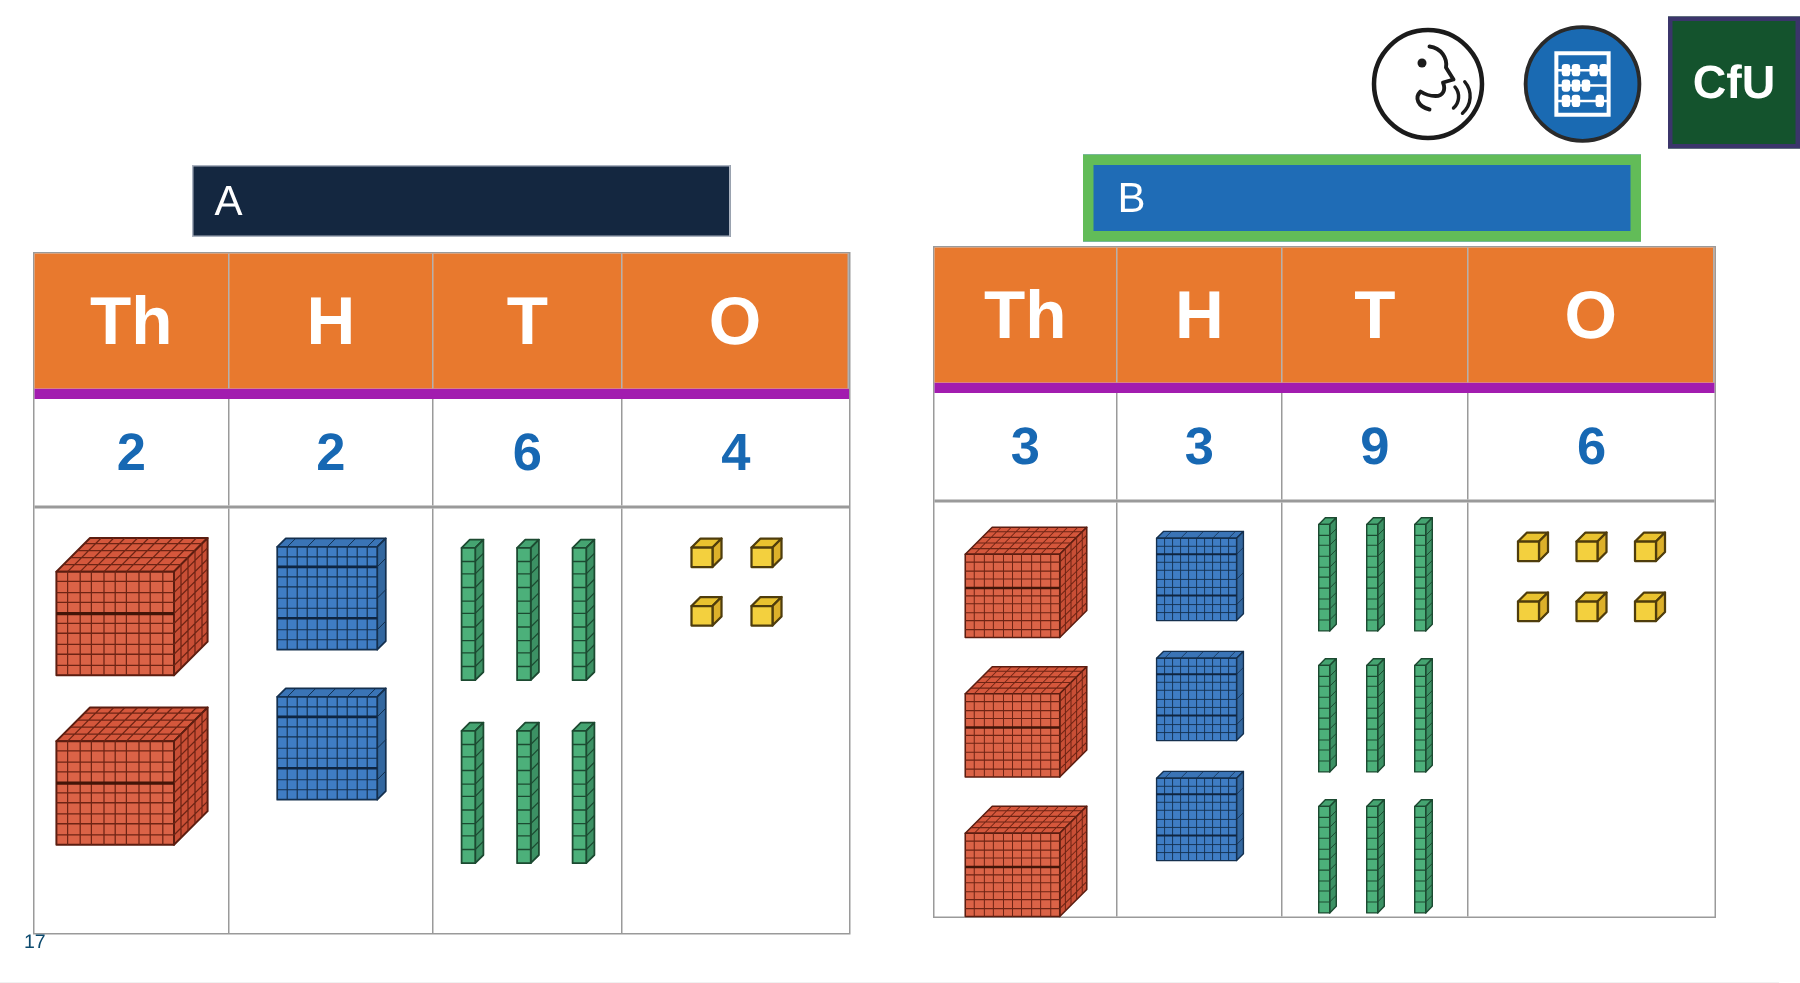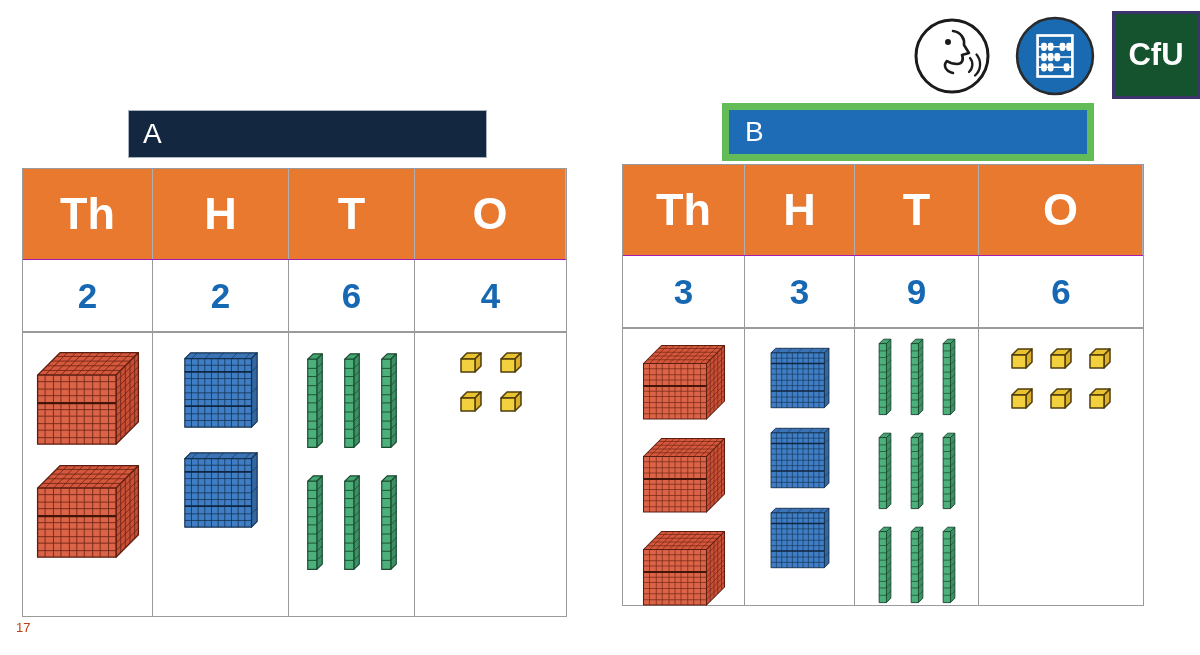--- a/index.html
+++ b/index.html
@@ -45,21 +45,21 @@
   #table-b { left:622px; top:164px; width:522px; }
   .row { display:grid; }
   #table-a .row { grid-template-columns:130px 136px 126px 151px; }
   #table-b .row { grid-template-columns:122px 110px 124px 164px; }
   .cell { border-right:1px solid #9a9a9a; display:flex; align-items:center; justify-content:center; }
   .cell:last-child { border-right:none; }
   .row-head .cell {
     background:#E8792E; height:90px; color:#fff;
     font-size:45px; font-weight:700; border-right:1px solid #b0b0b0;
   }
-  .row-head { border-bottom:1px solid #a21caf; }
+  .row-head { border-bottom:7px solid #a21caf; }
   .row-digits .cell { height:71px; font-size:35px; font-weight:700; color:#1768B3; }
   .row-digits { border-bottom:2px solid #9a9a9a; }
   #table-a .row-blocks .cell { height:283px; }
   #table-b .row-blocks .cell { height:276px; }
   .row-blocks .cell { align-items:flex-start; }
   .blocks { display:grid; justify-content:center; align-content:start; }
   .blocks svg { display:block; }
   
   #table-a svg[data-type="thousand"]{ width:112px; height:101px; }
   #table-a svg[data-type="hundred"] { width:80px;  height:82px; }
@@ -74,21 +74,21 @@
   #table-a .row-blocks .cell:nth-child(1) .blocks{ padding-top:14px; gap:12px 0; }
   #table-a .row-blocks .cell:nth-child(2) .blocks{ padding-top:16px; gap:18px 0; }
   #table-a .row-blocks .cell:nth-child(3) .blocks{ padding-top:16px; gap:16px 17px; }
   #table-a .row-blocks .cell:nth-child(4) .blocks{ padding-top:17px; gap:15px 14px; }
   #table-b .row-blocks .cell:nth-child(1) .blocks{ padding-top:12px; gap:12px 0; }
   #table-b .row-blocks .cell:nth-child(2) .blocks{ padding-top:16px; gap:14px 0; }
   #table-b .row-blocks .cell:nth-child(3) .blocks{ padding-top:8px;  gap:12px 14px; }
   #table-b .row-blocks .cell:nth-child(4) .blocks{ padding-top:17px; gap:16px 13px; }
   
   .slide-number {
-    position:absolute; left:16px; top:620px; font-size:13px; color:#c2410c;
+    position:absolute; left:16px; top:620px; font-size:13px; color:#0c4a6e;
   }
 </style>
 </head>
 <body>
 
 <div class="slide">
 
 
   <svg id="speak-icon" class="hicon" viewBox="0 0 80 80">
     <circle cx="40" cy="40" r="36" fill="#ffffff" stroke="#1b1b1b" stroke-width="3"></circle>

